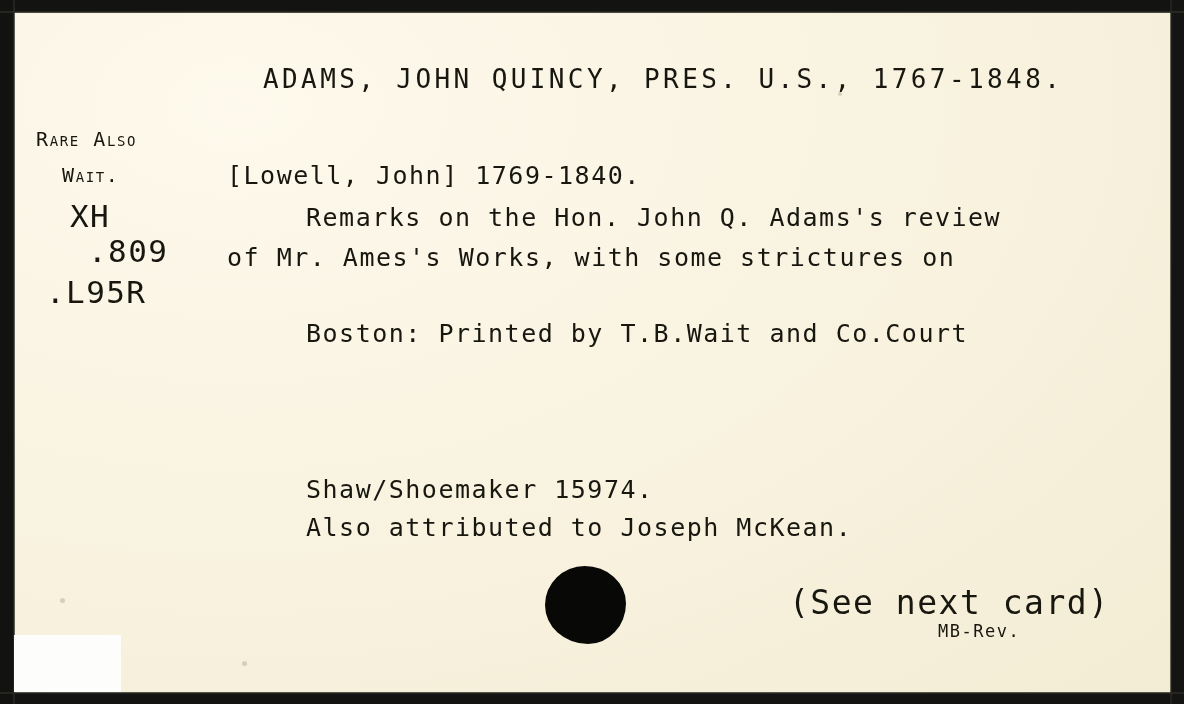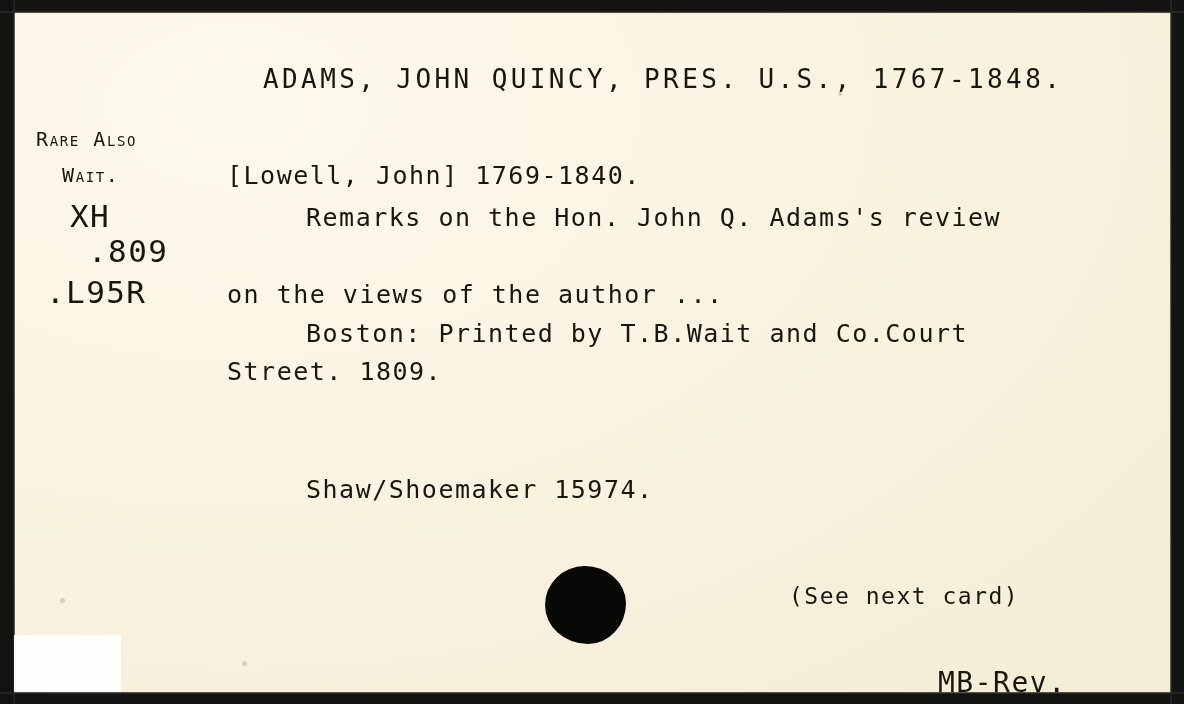--- a/index.html
+++ b/index.html
@@ -132,29 +132,28 @@
   .b5 { top: 319px; }
   .b6 { top: 357px; }
 
   .c1 { top: 437px; }
   .c2 { top: 475px; }
   .c3 { top: 513px; }
 
   .see-next {
     left: 789px;
     top: 583px;
-    font-size: 23px;
+    font-size: 33px;
     letter-spacing: 1.5px;
   }
   .mb-rev {
     left: 938px;
     top: 621px;
-    font-size: 28px;
+    font-size: 17px;
     letter-spacing: 1.5px;
-    margin-top: 45px;
   }
 
   .ink-blot {
     position: absolute;
     left: 545px;
     top: 566px;
     width: 81px;
     height: 78px;
     background: #080806;
     border-radius: 49% 51% 47% 53% / 50% 48% 52% 50%;
@@ -185,25 +184,25 @@
   <div class="tw heading">ADAMS, JOHN QUINCY, PRES. U.S., 1767-1848.</div>
 
   <div class="tw callnum l1">Rare Also</div>
   <div class="tw callnum l2">Wait.</div>
   <div class="tw callnum l3">XH</div>
   <div class="tw callnum l4">.809</div>
   <div class="tw callnum l5">.L95R</div>
 
   <div class="tw body-line b1">[Lowell, John] 1769-1840.</div>
   <div class="tw body-line indent b2">Remarks on the Hon. John Q. Adams's review</div>
-  <div class="tw body-line b4">on the views of the author ...</div>
+  <div class="tw body-line b3">of Mr. Ames's Works, with some strictures on</div>
   <div class="tw body-line indent b5">Boston: Printed by T.B.Wait and Co.Court</div>
-  <div class="tw body-line b6">Street. 1809.</div>
 
   <div class="tw body-line indent c2">Shaw/Shoemaker 15974.</div>
+  <div class="tw body-line indent c3">Also attributed to Joseph McKean.</div>
 
   <div class="ink-blot"></div>
 
   <div class="tw see-next">(See next card)</div>
   <div class="tw mb-rev">MB-Rev.</div>
 
   <div class="corner-patch"></div>
 
   <div class="speck" style="left:60px; top:598px; width:5px; height:5px;"></div>
   <div class="speck" style="left:242px; top:661px; width:5px; height:5px;"></div>

